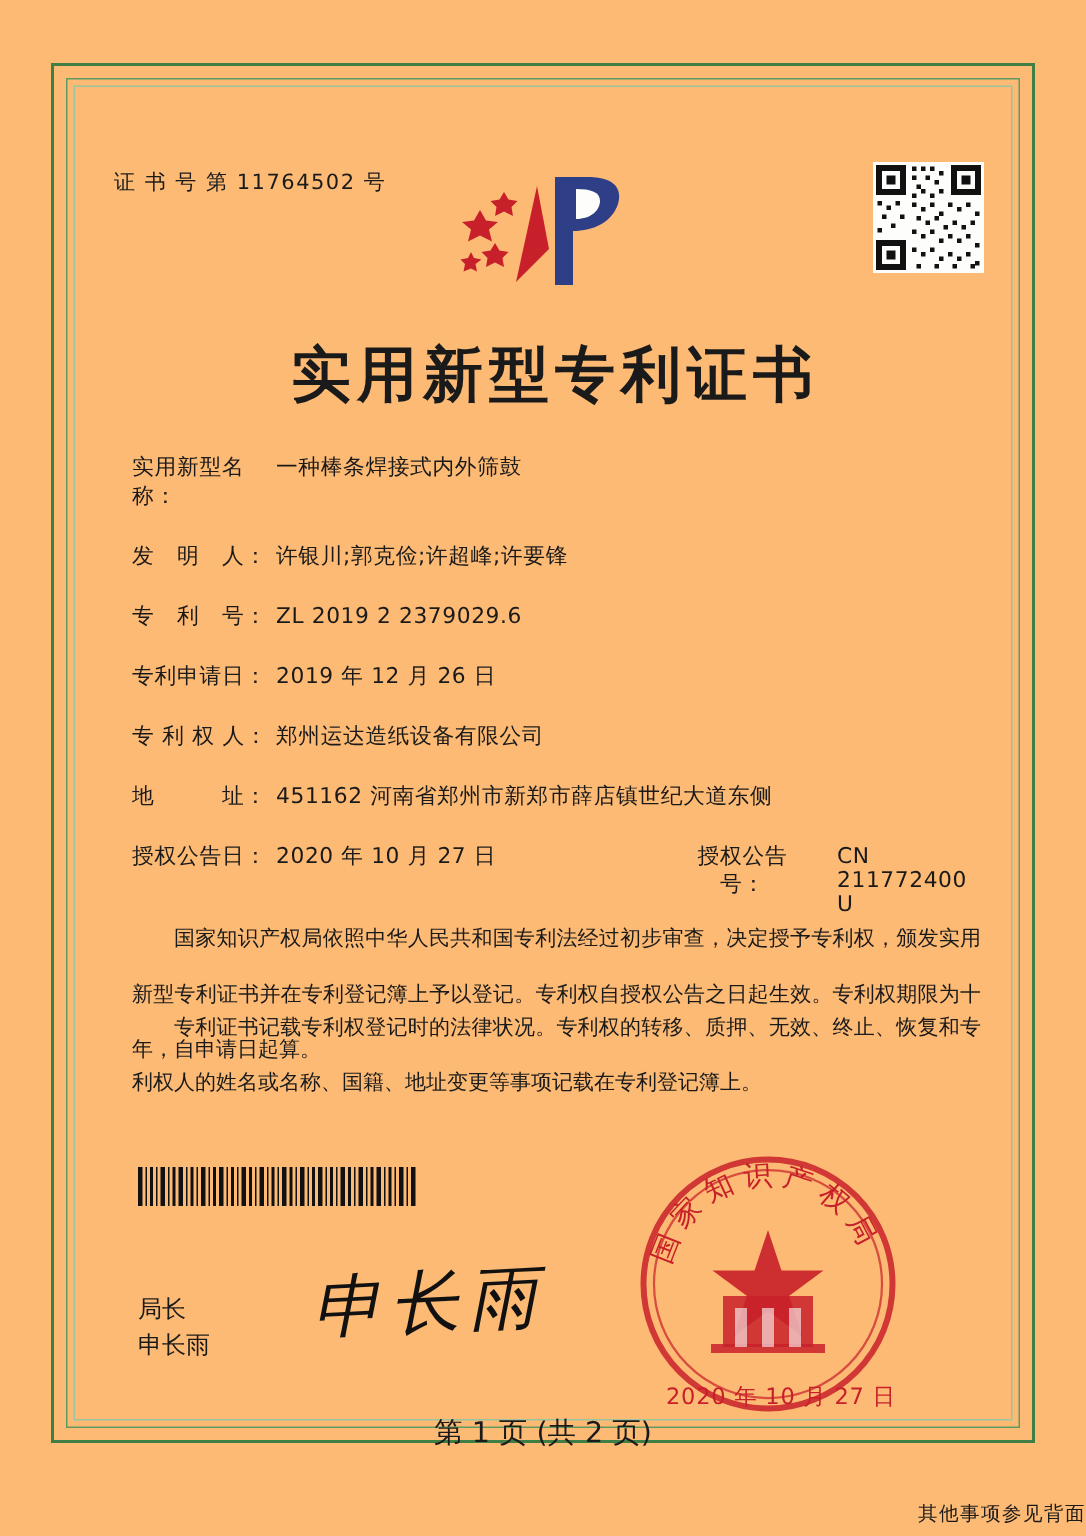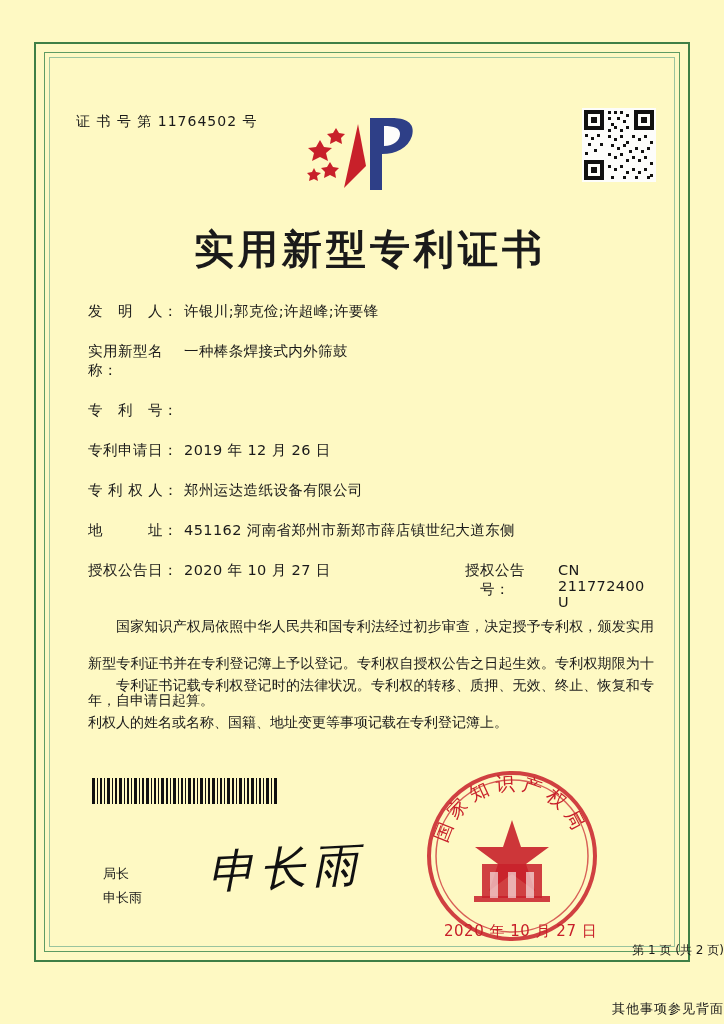--- a/index.html
+++ b/index.html
@@ -11,21 +11,21 @@
     width: 724px;
     height: 1024px;
     font-family: "Liberation Serif", serif;
     color: #1a1a1a;
     position: relative;
     overflow: hidden;
   }
   .page {
     position: absolute;
     inset: 0;
-    background: #fef9c3;
+    background: #fdba74;
   }
   
   .frame-outer {
     position: absolute;
     left: 34px; top: 42px; right: 34px; bottom: 62px;
     border: 2px solid #3f7f46;
   }
   .frame-inner {
     position: absolute;
     left: 44px; top: 52px; right: 44px; bottom: 72px;
@@ -116,24 +116,23 @@
     position: absolute;
     left: 92px; top: 778px;
     width: 186px; height: 26px;
     display: flex;
     align-items: stretch;
   }
   
   .sign-label {
     position: absolute;
     left: 92px; top: 862px;
-    font-size: 13px;
+    font-size: 16px;
     line-height: 24px;
-    font-family: Liberation Serif, serif;
-    margin-left: 11px;
+    font-family: Liberation Mono, monospace;
   }
   .signature {
     position: absolute;
     left: 208px; top: 838px;
     font-size: 46px;
     font-family: "DejaVu Serif", serif;
     font-style: italic;
     color: #111;
     letter-spacing: 6px;
     transform: rotate(-3deg);
@@ -149,22 +148,22 @@
     left: 444px; top: 922px;
     font-size: 15px;
     color: #c8202a;
     font-family: "DejaVu Sans", sans-serif;
     letter-spacing: 0.5px;
   }
   
   .page-no {
     position: absolute;
     left: 0; right: 0; top: 942px;
-    text-align: right;
-    font-size: 12px;
+    text-align: center;
+    font-size: 19px;
     font-family: "DejaVu Sans", sans-serif;
   }
   .footnote {
     position: absolute;
     left: 0; right: 0; top: 1000px;
     text-align: right;
     font-size: 13px;
     font-family: "DejaVu Sans", sans-serif;
     letter-spacing: 1px;
   }
@@ -261,31 +260,32 @@
           <rect x="65" y="68" width="3" height="3"></rect>
       </g>
     </svg>
   </div>
 
   <div class="title">实用新型专利证书</div>
 
   <div class="fields">
 
     <div class="field-row">
+      <div class="field-label">实用新型名称：</div>
+      <div class="field-value">一种棒条焊接式内外筛鼓</div>
+    </div>
+
+    <div class="field-row">
       <div class="field-label">发　明　人：</div>
       <div class="field-value">许银川;郭克俭;许超峰;许要锋</div>
     </div>
 
     <div class="field-row">
-      <div class="field-label">实用新型名称：</div>
-      <div class="field-value">一种棒条焊接式内外筛鼓</div>
-    </div>
-
-    <div class="field-row">
       <div class="field-label">专　利　号：</div>
+      <div class="field-value">ZL 2019 2 2379029.6</div>
     </div>
 
     <div class="field-row">
       <div class="field-label">专利申请日：</div>
       <div class="field-value">2019 年 12 月 26 日</div>
     </div>
 
     <div class="field-row">
       <div class="field-label">专 利 权 人：</div>
       <div class="field-value">郑州运达造纸设备有限公司</div>

